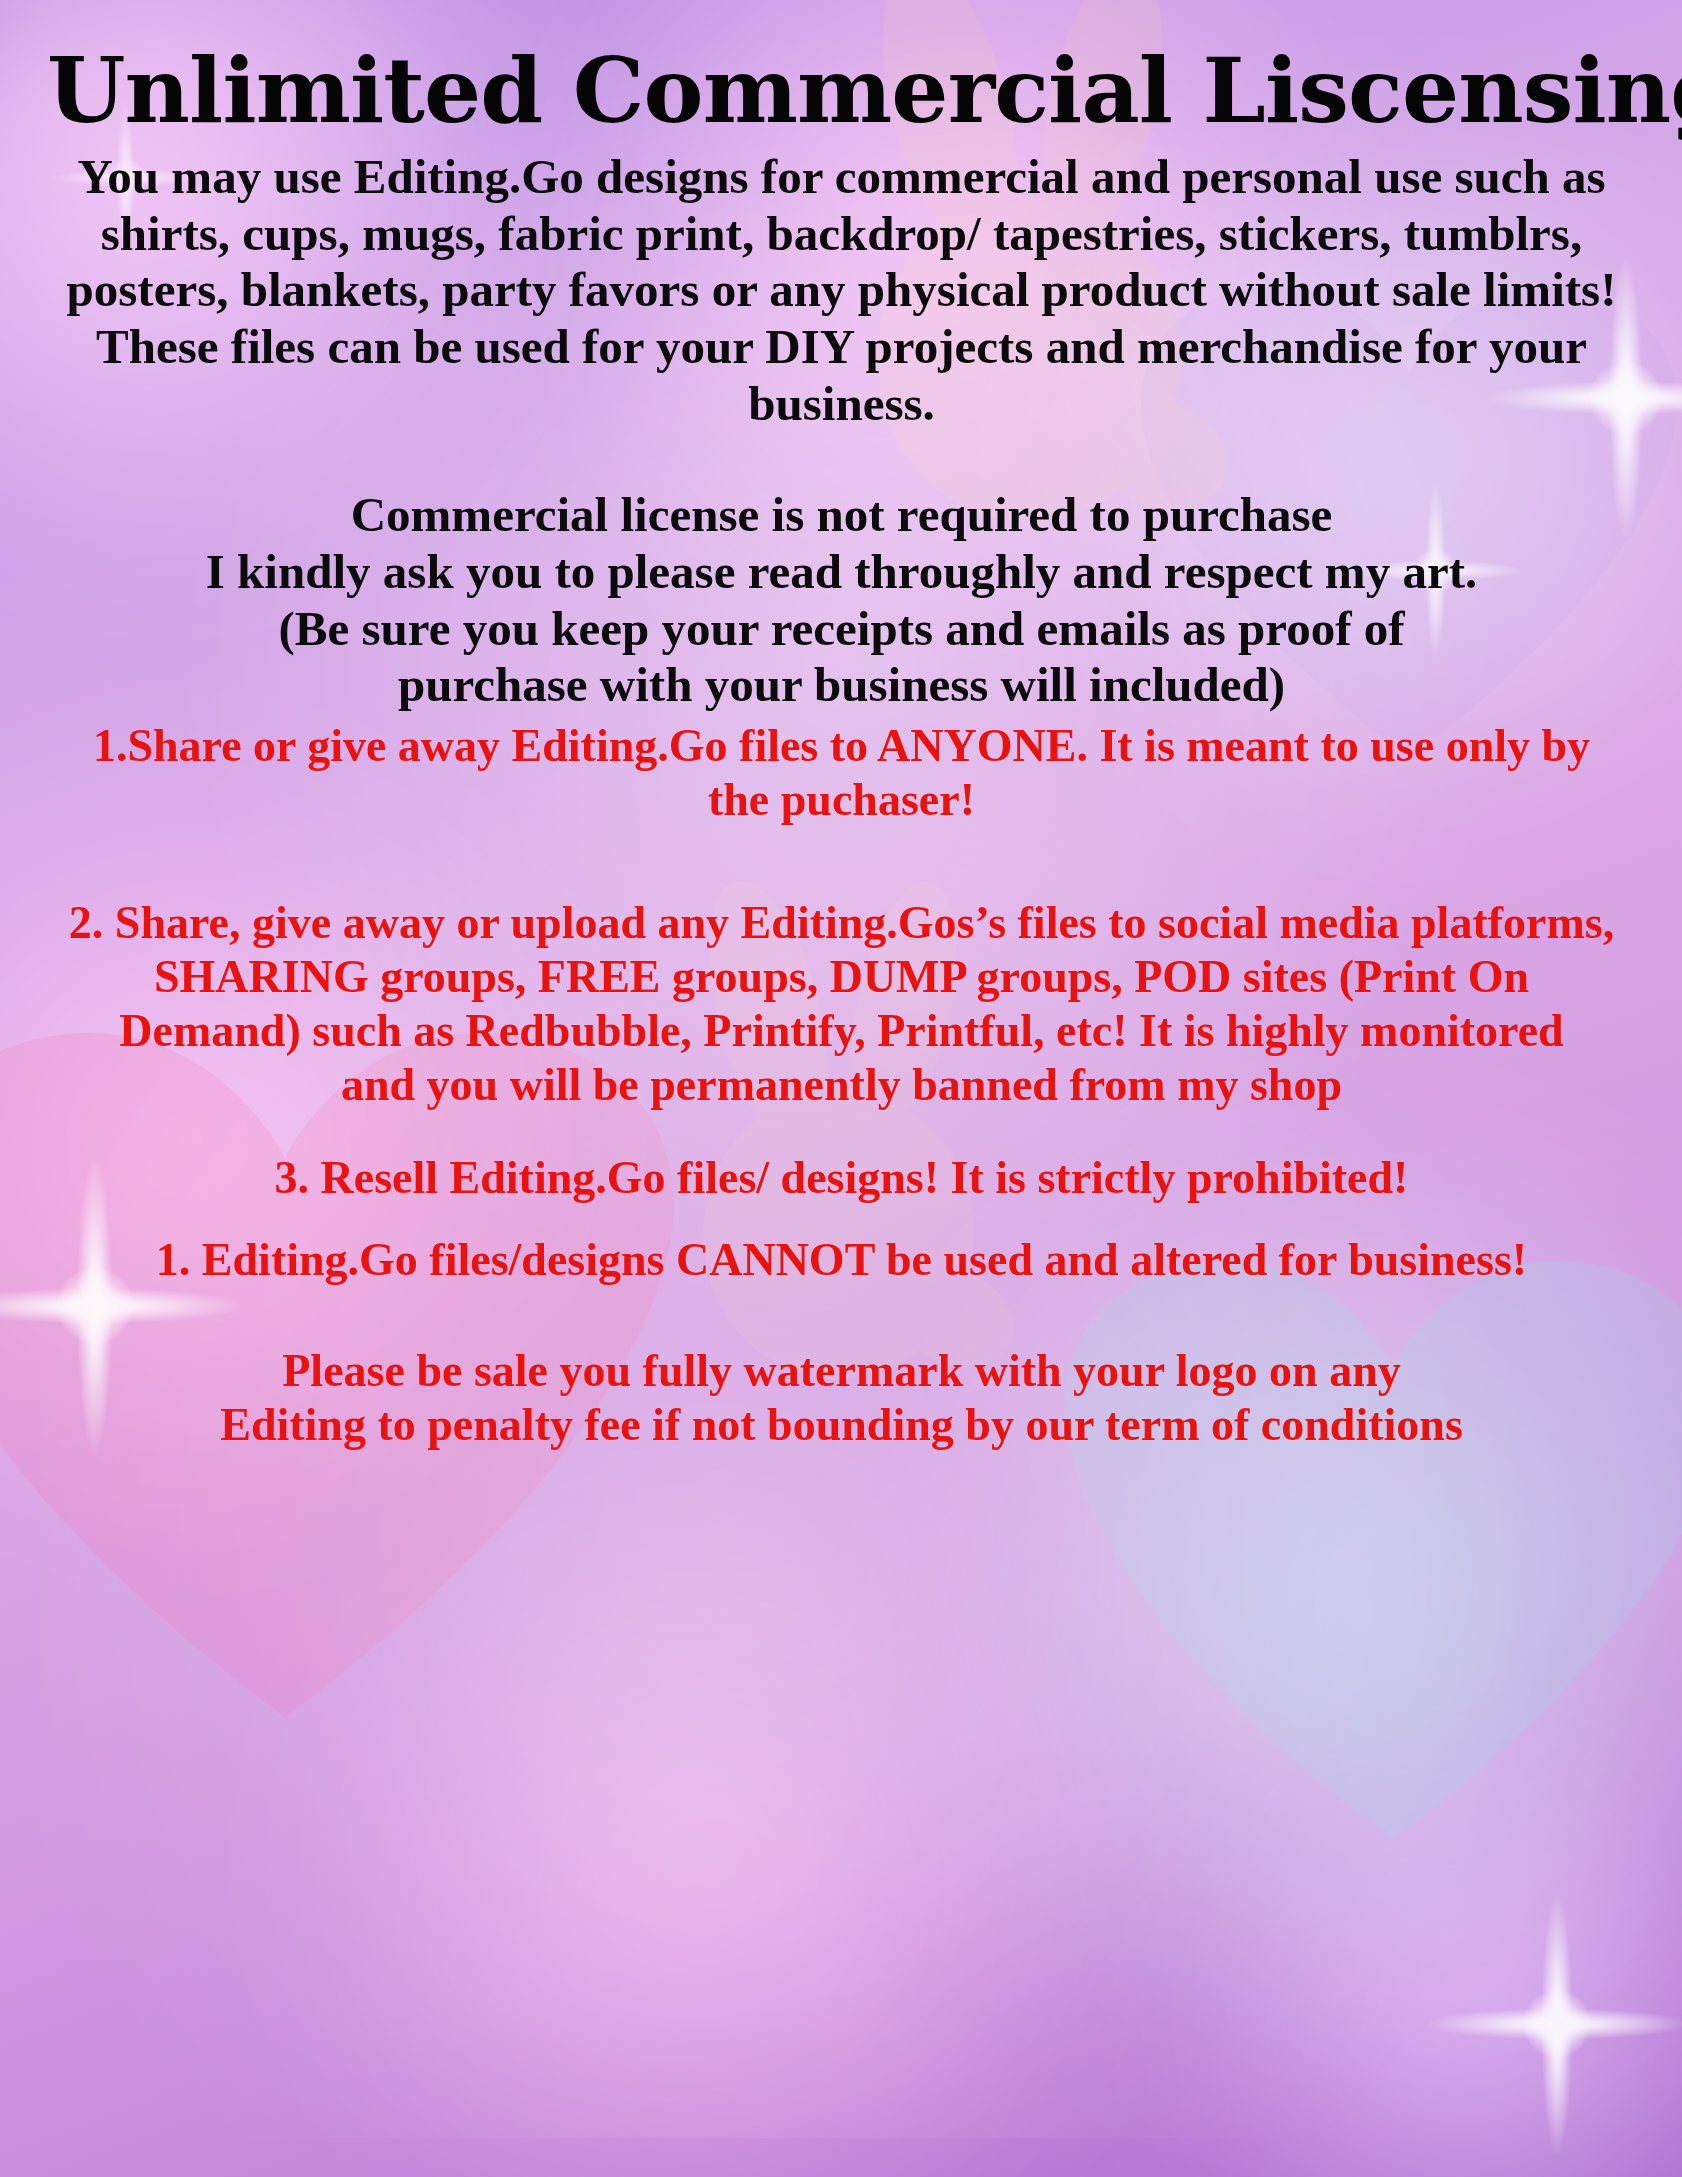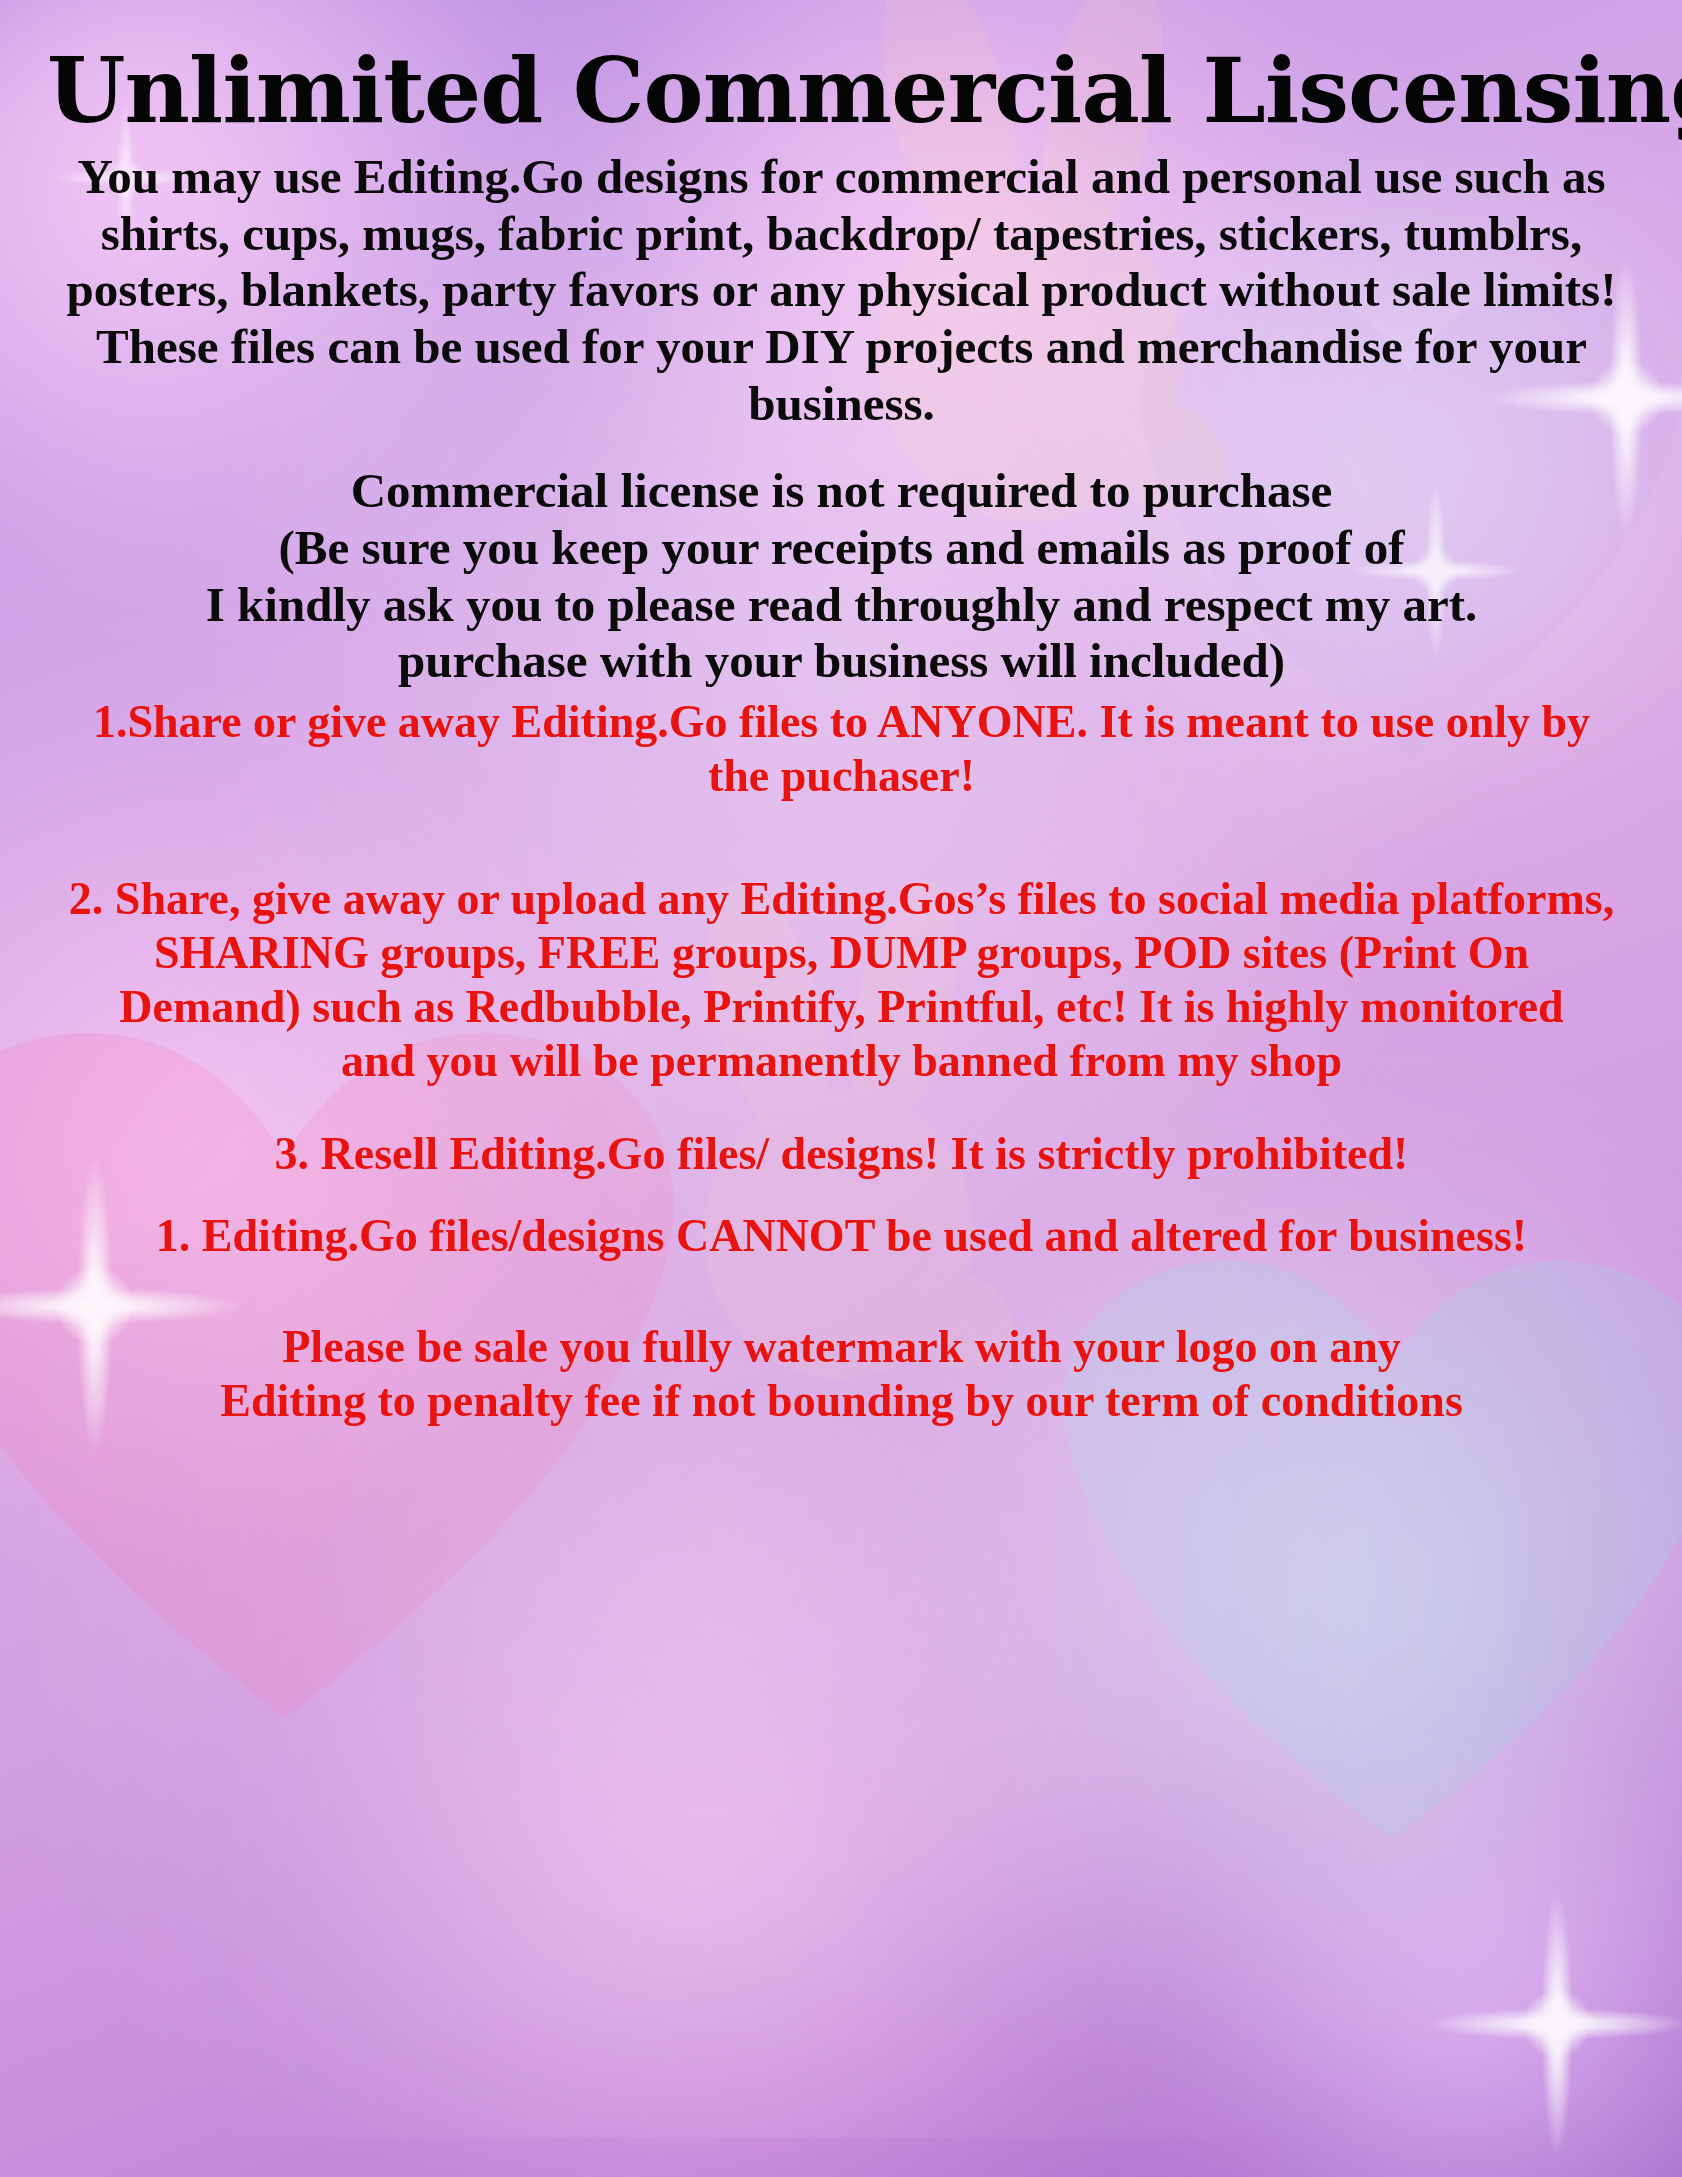--- a/index.html
+++ b/index.html
@@ -126,21 +126,21 @@
     font-family: "Liberation Serif", serif;
     font-weight: bold;
     font-size: 49px;
     line-height: 1.16;
     margin: 0 auto;
     color: #0b0b0b;
     max-width: 1556px;
   }
 
   .block-intro { margin-top: 12px; }
-  .block-note  { margin-top: 30px; }
+  .block-note  { margin-top: 54px; }
 
   .you-may-not {
     font-family: "Liberation Serif", serif;
     font-weight: bold;
     font-size: 93px;
     line-height: 1.05;
     color: #f10f0f;
     margin: 38px 0 21px;
     letter-spacing: 0.9px;
   }
@@ -229,22 +229,22 @@
   <div class="panel"></div>
 
   <div class="content">
 
     <div class="title">Unlimited Commercial Liscensing</div>
 
     <div class="para block-intro">You may use Editing.Go designs for commercial and personal use such as shirts, cups, mugs, fabric print, backdrop/ tapestries, stickers, tumblrs, posters, blankets, party favors or any physical product without sale limits! These files can be used for your DIY projects and merchandise for your business.</div>
 
     <div class="para block-note">
       <div>Commercial license is not required to purchase</div>
+      <div>I kindly ask you to please read throughly and respect my art.</div>
       <div>(Be sure you keep your receipts and emails as proof of</div>
-      <div>I kindly ask you to please read throughly and respect my art.</div>
       <div>purchase with your business will included)</div>
     </div>
 
 
     <div class="red r1">1.Share or give away Editing.Go files to ANYONE. It is meant to use only by the puchaser!</div>
     <div class="red r2" style="white-space: pre-line;">2. Share, give away or upload any Editing.Gos’s files to social media platforms, SHARING groups, FREE groups, DUMP groups, POD sites (Print On Demand) such as Redbubble, Printify, Printful, etc!  It is highly monitored
 and you will be permanently banned from my shop</div>
     <div class="red r3">3. Resell Editing.Go files/ designs! It is strictly prohibited!</div>
     <div class="red r4">1. Editing.Go files/designs CANNOT be used and altered for business!</div>
 

